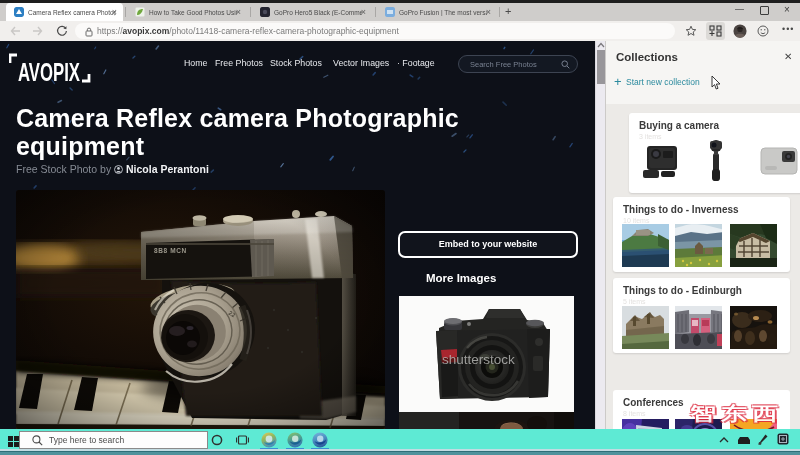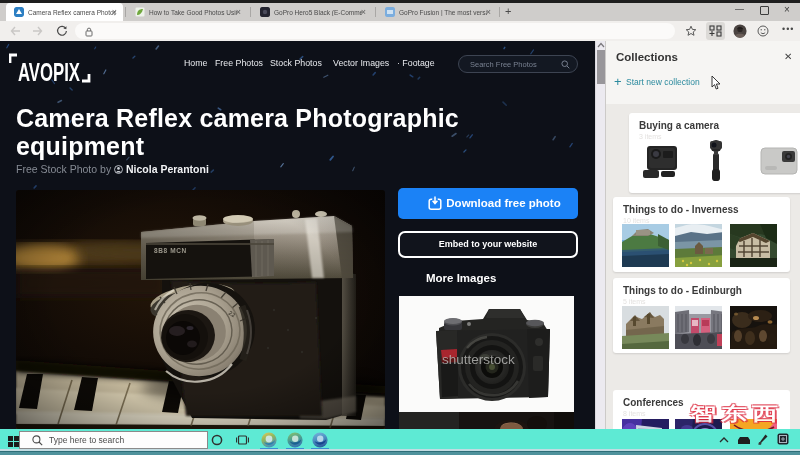--- a/index.html
+++ b/index.html
@@ -95,20 +95,21 @@
         <path d="M6 1 L9.5 5 L6 9 M9.5 5 L1 5" stroke="#c9c7c5" stroke-width="1.4" fill="none"></path>
       </svg>
     <svg class="abs" style="left:56px;top:4px;" width="12" height="12" viewBox="0 0 12 12">
         <path d="M9.8 3.6 A4.4 4.4 0 1 0 10.4 6" stroke="#4a4a4a" stroke-width="1.2" fill="none"></path>
         <path d="M10.6 1.2 L10.3 4.2 L7.4 3.4 Z" fill="#4a4a4a"></path>
       </svg>
     <svg class="abs" style="left:85px;top:6px;" width="8" height="10" viewBox="0 0 8 10">
         <rect x="1" y="4" width="6" height="5" rx="0.8" fill="none" stroke="#6a6a6a" stroke-width="1"></rect>
         <path d="M2.3 4 V2.8 A1.7 1.7 0 0 1 5.7 2.8 V4" stroke="#6a6a6a" stroke-width="1" fill="none"></path>
       </svg>
+    <div class="abs" style="left:97px;top:5px;font-size:8.5px;color:#7a7a7a;">https://<b style="color:#3a3a3a;">avopix.com</b>/photo/11418-camera-reflex-camera-photographic-equipment</div>
     <svg class="abs" style="left:685px;top:4px;" width="12" height="12" viewBox="0 0 12 12">
         <path d="M6 1.2 L7.4 4.4 L10.8 4.7 L8.2 7 L9 10.3 L6 8.5 L3 10.3 L3.8 7 L1.2 4.7 L4.6 4.4 Z" fill="none" stroke="#5a5a5a" stroke-width="1"></path>
       </svg>
     <div class="abs" style="left:706px;top:1px;width:19px;height:18px;background:#dcdad7;border-radius:3px;"></div>
     <svg class="abs" style="left:709px;top:4px;" width="13" height="12" viewBox="0 0 13 12">
         <rect x="1" y="1" width="4" height="4" fill="none" stroke="#3a3a3a" stroke-width="1.1"></rect>
         <rect x="8" y="1" width="4" height="4" fill="none" stroke="#3a3a3a" stroke-width="1.1"></rect>
         <rect x="8" y="7" width="4" height="4" fill="none" stroke="#3a3a3a" stroke-width="1.1"></rect>
         <path d="M3 6 V11 M0.5 8.5 H5.5" stroke="#3a3a3a" stroke-width="1.1"></path>
       </svg>
@@ -188,28 +189,20 @@
         </svg>
     </div>
     <div id="h1">Camera Reflex camera Photographic<br>equipment</div>
     <div id="byline">Free Stock Photo by
       <svg width="9" height="9" viewBox="0 0 10 10" style="vertical-align:-1px;">
           <circle cx="5" cy="5" r="4.4" fill="none" stroke="#c8ccd2" stroke-width="1"></circle>
           <circle cx="5" cy="3.8" r="1.5" fill="#c8ccd2"></circle>
           <path d="M2.3 8.2 C3 6.3 7 6.3 7.7 8.2" fill="#c8ccd2"></path>
         </svg>
       <b style="color:#f2f3f5;">Nicola Perantoni</b>
-    </div>
-    <div id="btnDl">
-      <svg style="position:absolute;left:30px;top:8px;" width="14" height="14" viewBox="0 0 14 14">
-          <rect x="1.2" y="3.2" width="11.6" height="10" rx="2" stroke="#fff" fill="none" stroke-width="1.5"></rect>
-          <rect x="4.2" y="2.2" width="5.6" height="3.4" fill="#1b82f6"></rect>
-          <path d="M7 0.5 V7 M4.6 4.8 L7 7.5 L9.4 4.8" stroke="#fff" stroke-width="1.5" fill="none"></path>
-        </svg>
-      <span style="margin-left:31px;">Download free photo</span>
     </div>
     <div id="btnEm">Embed to your website</div>
     <div id="moreim">More Images</div>
     <div class="abs" id="photo" style="left:16px;top:149px;width:369px;height:239px;">
     <svg width="369" height="239" viewBox="0 0 369 239">
       <defs>
         <radialGradient id="pbg" cx="40%" cy="38%" r="80%">
           <stop offset="0" stop-color="#241609"></stop>
               <stop offset="0.45" stop-color="#140c06"></stop>
               <stop offset="1" stop-color="#0a0604"></stop>

